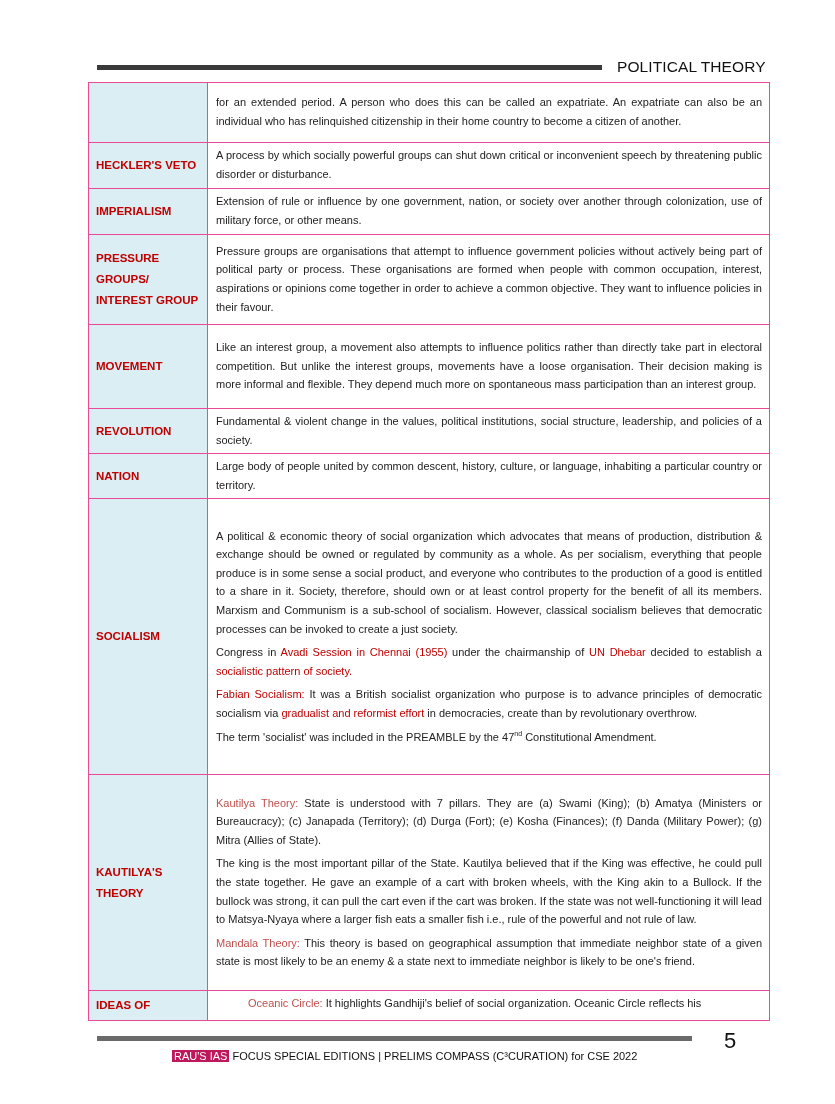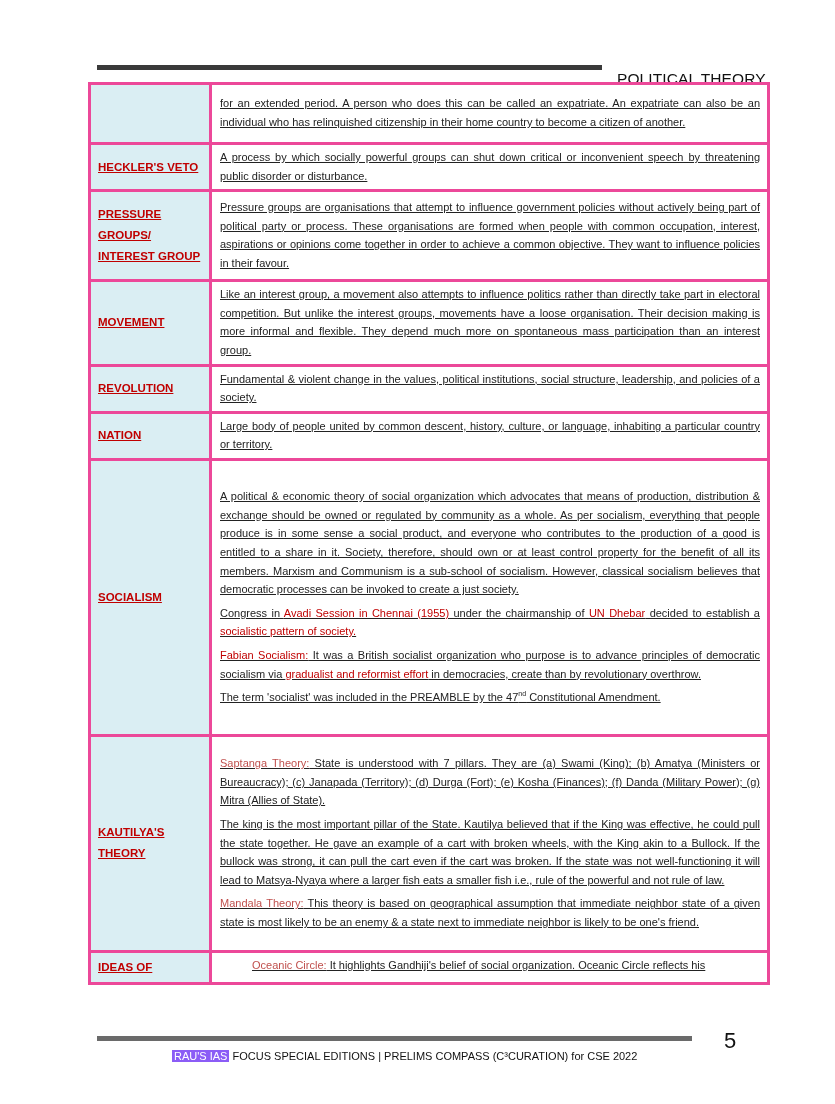--- a/index.html
+++ b/index.html
@@ -1,51 +1,57 @@
 <!DOCTYPE html>
 <html><head>
 <meta charset="utf-8">
 <style>
   html, body { margin:0; padding:0; background:#fff; }
   body { width:835px; height:1104px; position:relative; font-family:"Liberation Sans", sans-serif; color:#222; overflow:hidden; }
   .hdr-line { position:absolute; left:97px; top:65px; width:505px; height:5px; background:#3a3a3a; }
-  .hdr-title { position:absolute; left:617px; top:70px; font-size:15.5px; color:#111; letter-spacing:0.1px; }
+  .hdr-title { position:absolute; left:617px; top:58px; font-size:15.5px; color:#111; letter-spacing:0.1px; }
   table.glossary { position:absolute; left:88px; top:82px; width:682px; border-collapse:collapse; table-layout:fixed; }
-  table.glossary td { border:3px solid #ec4899; vertical-align:middle;text-decoration:underline; }
+  table.glossary td { border:1px solid #ec4899; vertical-align:middle; }
   td.term { width:104px; background:#daeef3; padding:4px 7px; font-weight:bold; color:#c00000; font-size:11.5px; line-height:21px; }
   td.def { padding:3px 7px 4px 8px; font-size:11px; line-height:18.6px; text-align:justify; color:#222; }
   td.def p { margin:0 0 5px 0; }
   td.def p:last-child { margin-bottom:0; }
   .red { color:#c00000; }
   .soft-red { color:#c0504d; }
   sup { font-size:7px; line-height:0; }
   .ftr-line { position:absolute; left:97px; top:1036px; width:595px; height:5px; background:#6a6a6a; }
   .page-num { position:absolute; left:724px; top:1028px; font-size:22px; color:#111; }
   .ftr-text { position:absolute; left:172px; top:1050px; font-size:11px; color:#111; white-space:nowrap; }
-  .ftr-brand { background:#8b5cf6; color:#fff; padding:0 2px; }
+  .ftr-brand { background:#be185d; color:#fff; padding:0 2px; }
   .ftr-bold { font-weight:normal; }
 </style>
 </head>
 <body>
 
 <div class="hdr-line"></div>
 <div class="hdr-title">POLITICAL THEORY</div>
 
 <table class="glossary">
   <tbody id="tbody">
       <tr style="height: 60px;">
         <td class="term"></td>
         <td class="def">
           <p><span>for an extended period. A person who does this can be called an expatriate. An expatriate can also be an individual who has relinquished citizenship in their home country to become a citizen of another.</span></p>
         </td>
       </tr>
       <tr style="height: 46px; margin-top: 36px;">
         <td class="term">HECKLER'S VETO</td>
         <td class="def">
           <p><span>A process by which socially powerful groups can shut down critical or inconvenient speech by threatening public disorder or disturbance.</span></p>
+        </td>
+      </tr>
+      <tr style="height: 46px;">
+        <td class="term">IMPERIALISM</td>
+        <td class="def">
+          <p><span>Extension of rule or influence by one government, nation, or society over another through colonization, use of military force, or other means.</span></p>
         </td>
       </tr>
       <tr style="height: 90px;">
         <td class="term">PRESSURE GROUPS/ INTEREST GROUP</td>
         <td class="def">
           <p><span>Pressure groups are organisations that attempt to influence government policies without actively being part of political party or process. These organisations are formed when people with common occupation, interest, aspirations or opinions come together in order to achieve a common objective. They want to influence policies in their favour.</span></p>
         </td>
       </tr>
       <tr style="height: 84px;">
         <td class="term">MOVEMENT</td>
@@ -70,21 +76,21 @@
         <td class="def">
           <p><span>A political &amp; economic theory of social organization which advocates that means of production, distribution &amp; exchange should be owned or regulated by community as a whole. As per socialism, everything that people produce is in some sense a social product, and everyone who contributes to the production of a good is entitled to a share in it. Society, therefore, should own or at least control property for the benefit of all its members. Marxism and Communism is a sub-school of socialism. However, classical socialism believes that democratic processes can be invoked to create a just society.</span></p>
           <p><span>Congress in </span><span class="red">Avadi Session in Chennai (1955)</span><span> under the chairmanship of </span><span class="red">UN Dhebar</span><span> decided to establish a </span><span class="red">socialistic pattern of society.</span></p>
           <p><span class="red">Fabian Socialism:</span><span> It was a British socialist organization who purpose is to advance principles of democratic socialism via </span><span class="red">gradualist and reformist effort</span><span> in democracies, create than by revolutionary overthrow.</span></p>
           <p><span>The term 'socialist' was included in the PREAMBLE by the 47</span><sup>nd</sup><span> Constitutional Amendment.</span></p>
         </td>
       </tr>
       <tr style="height: 216px;">
         <td class="term">KAUTILYA'S THEORY</td>
         <td class="def">
-          <p><span class="soft-red">Saptanga Theory:</span><span> State is understood with 7 pillars. They are (a) Swami (King); (b) Amatya (Ministers or Bureaucracy); (c) Janapada (Territory); (d) Durga (Fort); (e) Kosha (Finances); (f) Danda (Military Power); (g) Mitra (Allies of State).</span></p>
+          <p><span class="soft-red">Kautilya Theory:</span><span> State is understood with 7 pillars. They are (a) Swami (King); (b) Amatya (Ministers or Bureaucracy); (c) Janapada (Territory); (d) Durga (Fort); (e) Kosha (Finances); (f) Danda (Military Power); (g) Mitra (Allies of State).</span></p>
           <p><span>The king is the most important pillar of the State. Kautilya believed that if the King was effective, he could pull the state together. He gave an example of a cart with broken wheels, with the King akin to a Bullock. If the bullock was strong, it can pull the cart even if the cart was broken. If the state was not well-functioning it will lead to Matsya-Nyaya where a larger fish eats a smaller fish i.e., rule of the powerful and not rule of law.</span></p>
           <p><span class="soft-red">Mandala Theory:</span><span> This theory is based on geographical assumption that immediate neighbor state of a given state is most likely to be an enemy &amp; a state next to immediate neighbor is likely to be one's friend.</span></p>
         </td>
       </tr>
       <tr style="height: 28px;">
         <td class="term">IDEAS OF</td>
         <td class="def" style="vertical-align: top; padding-left: 40px;">
           <p><span class="soft-red">Oceanic Circle:</span><span> It highlights Gandhiji's belief of social organization. Oceanic Circle reflects his</span></p>
         </td>
       </tr>

